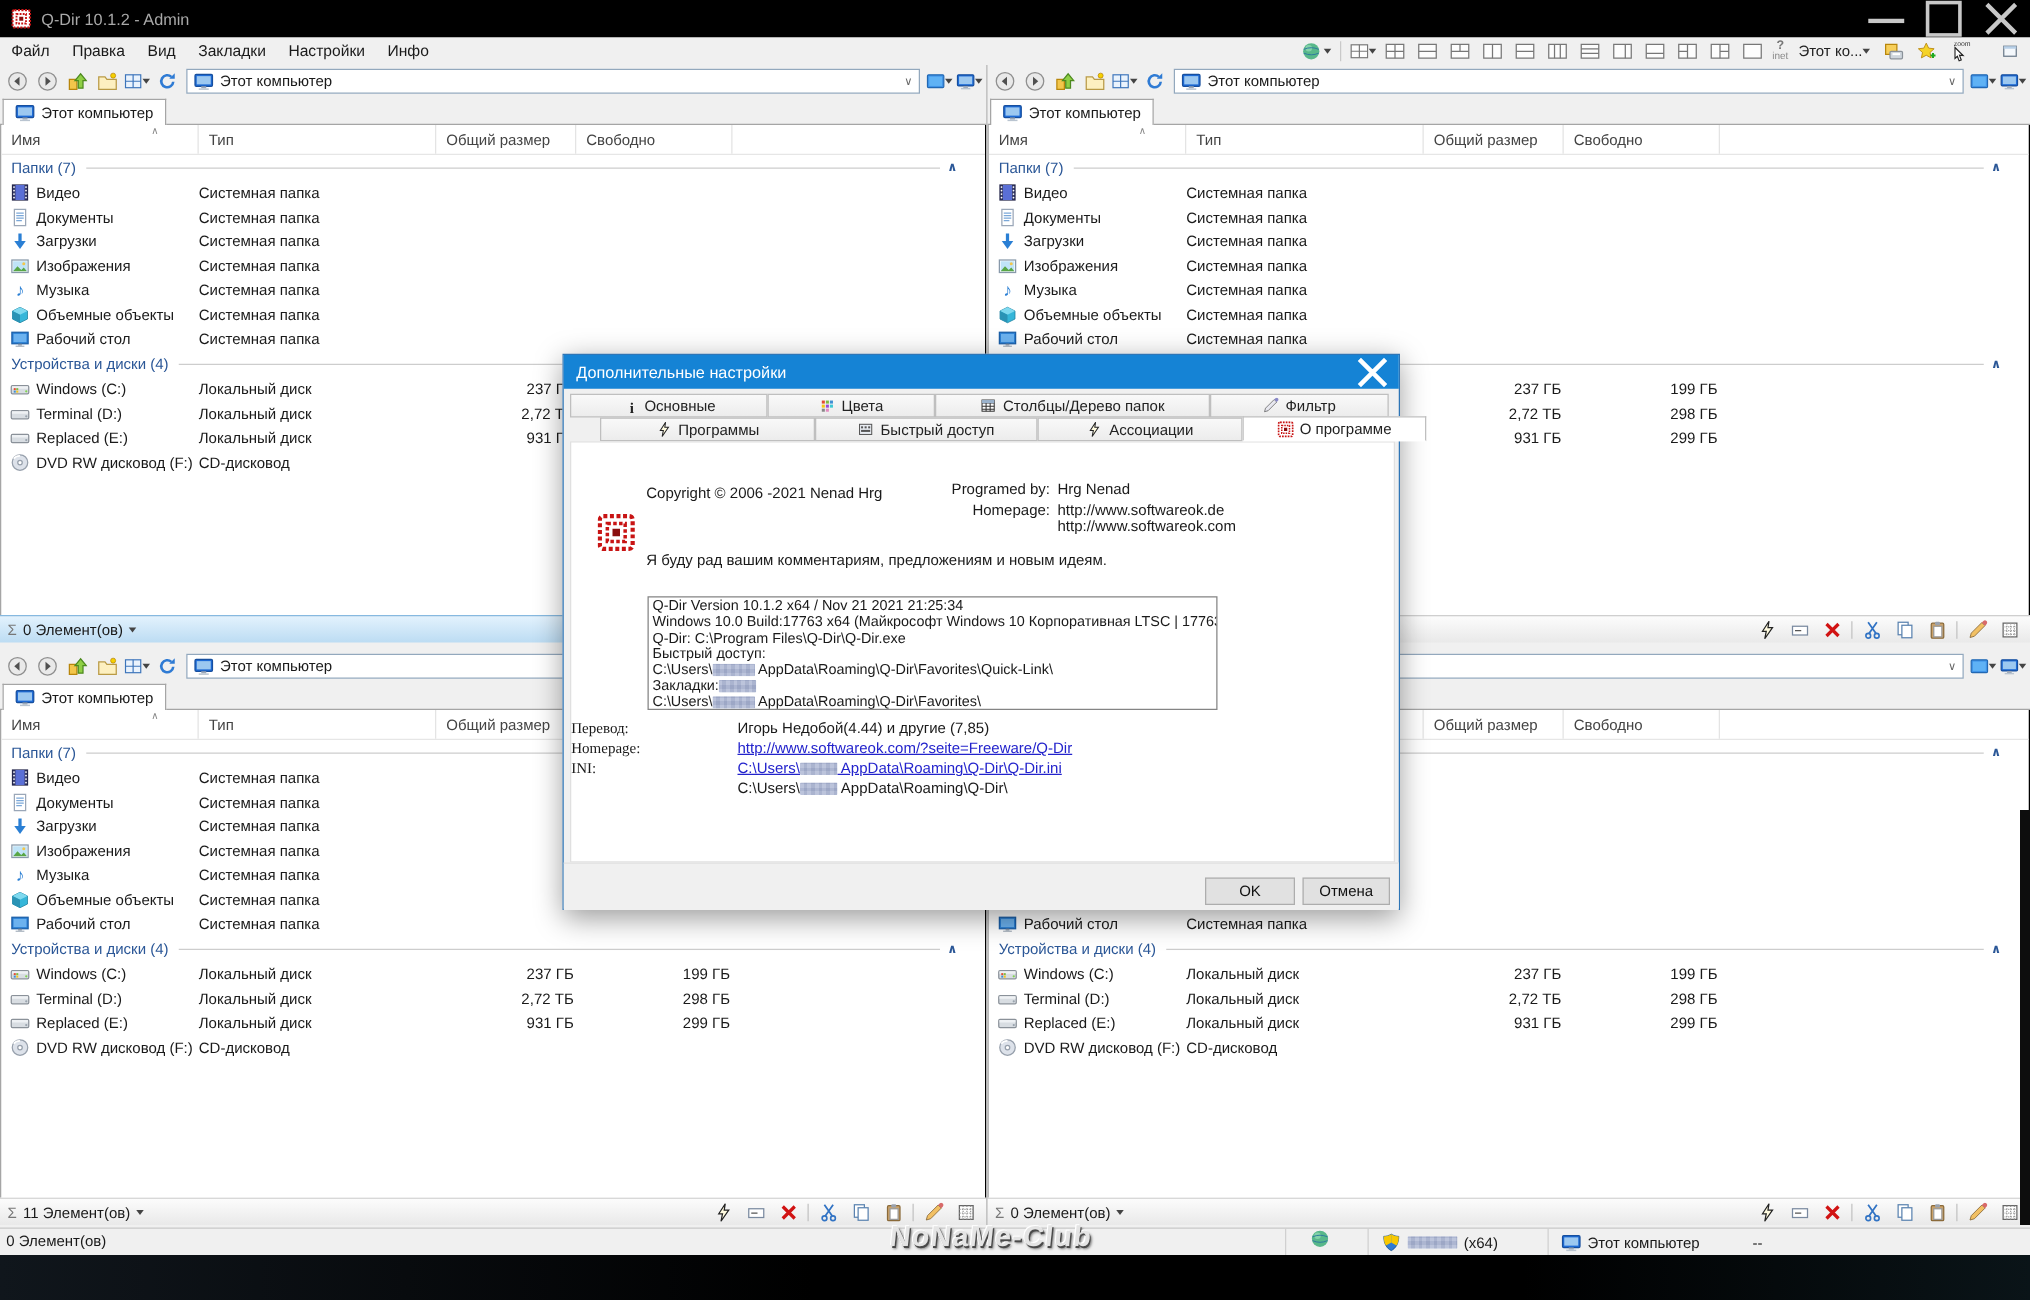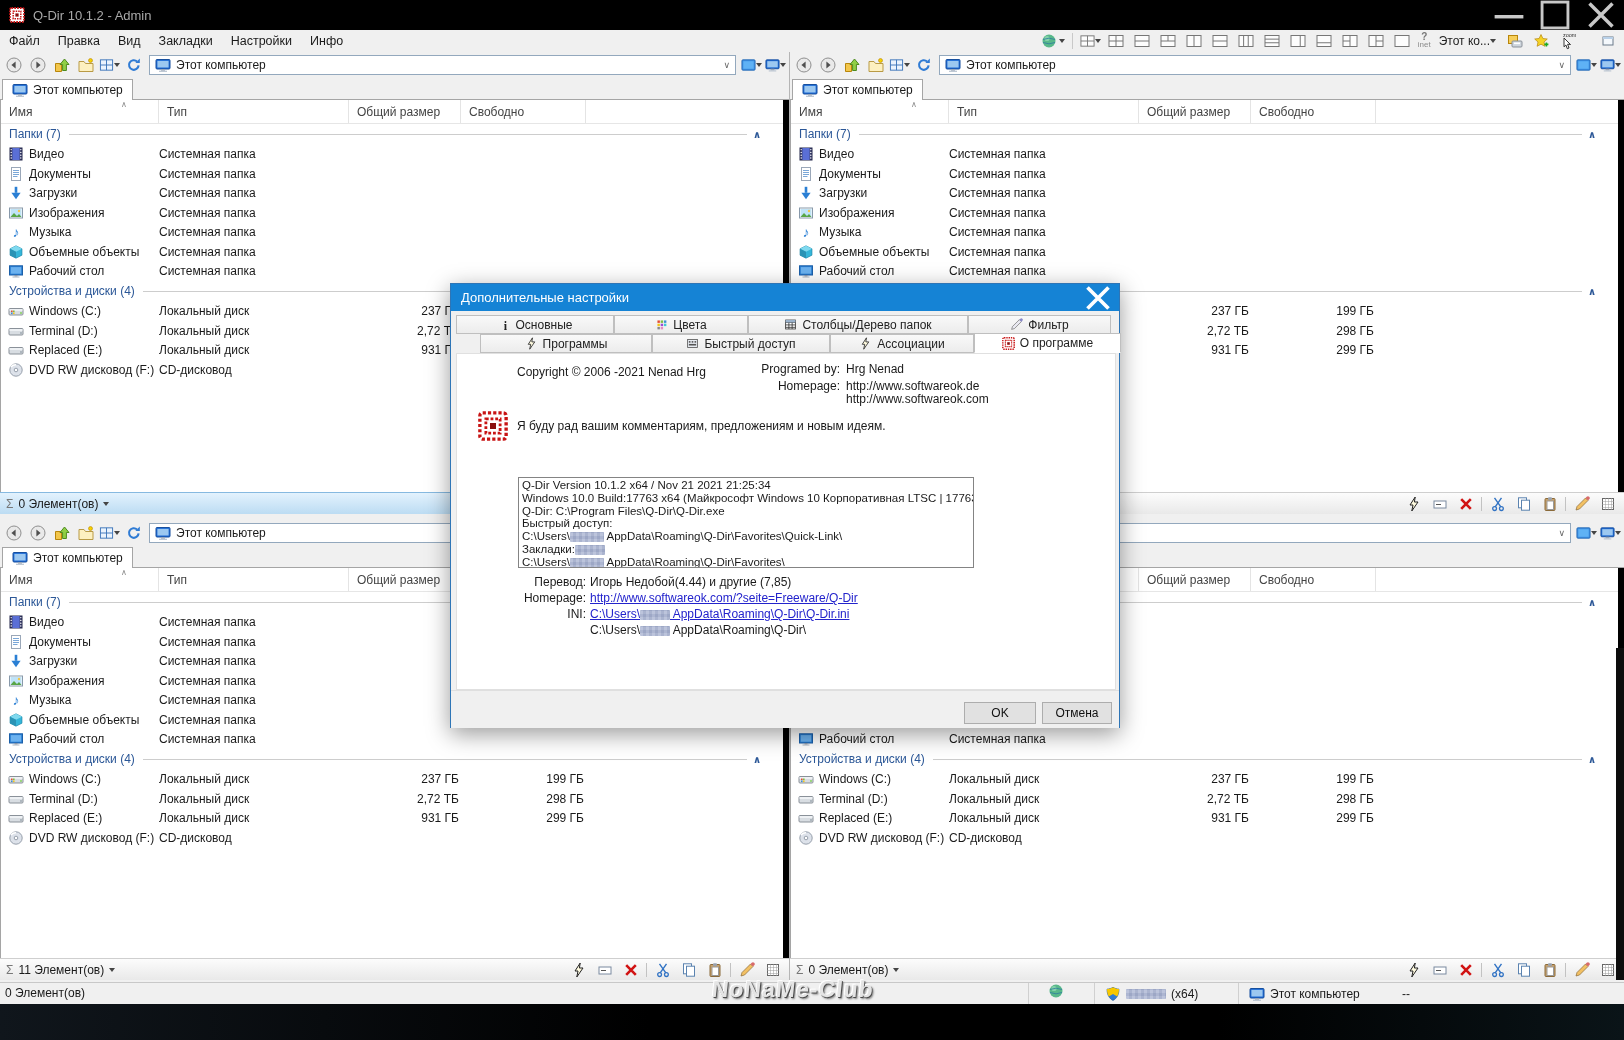--- a/index.html
+++ b/index.html
@@ -40,21 +40,21 @@
   .vdiv { position:absolute; left:789px; top:52px; width:1px; height:928px; background:#b5b5b5; }
 
   .ptoolbar { height:26px; display:flex; align-items:center; gap:3px; padding:0 3px; }
   .tbtn { width:21px; height:21px; display:flex; align-items:center; justify-content:center; border-radius:2px; }
   .addr { flex:1; height:20px; background:#fff; border:1px solid #93a8bd; display:flex; align-items:center;
           gap:5px; padding:0 5px; margin:0 2px; }
   .addr .chev { color:#666; font-size:9px; margin-left:auto; }
   .ptabs { height:22px; display:flex; align-items:flex-end; padding-left:2px; border-bottom:1px solid #a5a5a5; }
   .ptab { display:inline-flex; align-items:center; gap:5px; height:21px; padding:0 9px; background:#fff;
           border:1px solid #a5a5a5; border-bottom:none; font-size:12px; position:relative; top:1px; }
-  .plist { flex:1; background:#fff; border-left:1px solid #a5a5a5; border-right:6px solid #000000; overflow:hidden; position:relative; }
+  .plist { flex:1; background:#fff; border-left:1px solid #a5a5a5; border-right:1px solid #000000; overflow:hidden; position:relative; }
   .phead { height:24px; display:grid; grid-template-columns:158px 190px 112px 125px 1fr; align-items:center;
            border-bottom:1px solid #e6e6e6; color:#444; position:relative; }
   .phead .hc { padding-left:8px; height:100%; display:flex; align-items:center; border-right:1px solid #e4e4e4; }
   .sortcaret { position:absolute; left:120px; top:0px; font-size:8px; color:#888; }
   .grouphdr { height:20.5px; display:flex; align-items:center; padding:0 22px 0 8px; color:#2b5797; font-size:12px; }
   .grouphdr .gline { flex:1; height:0; border-top:1px solid #cdcdcd; margin:0 6px 0 8px; }
   .grouphdr .gchev { color:#2b5797; font-weight:bold; font-size:10px; }
   .frow { height:19.5px; display:grid; grid-template-columns:158px 190px 112px 125px 1fr; align-items:center; }
   .frow .c-name { padding-left:7px; display:flex; align-items:center; gap:5px; white-space:nowrap; overflow:hidden; }
   .frow .c-type { white-space:nowrap; }
@@ -72,32 +72,32 @@
   .dlg-title { position:absolute; left:0; top:0; width:100%; height:27px; background:#1583d5; color:#fff;
                display:flex; align-items:center; padding-left:10px; font-size:13px; }
   .dlg-close { margin-left:auto; width:42px; height:27px; display:flex; align-items:center; justify-content:center; }
   .dlg-tabs { position:absolute; left:5px; display:flex; }
   #dlg-tabs1 { top:31px; } #dlg-tabs2 { top:50px;padding-left:24px; }
   .dtab { height:19px; display:inline-flex; align-items:center; justify-content:center; gap:5px; font-size:12px;
           background:linear-gradient(#f9f9f9,#ececec); border:1px solid #bfbfbf; color:#222; }
   .dtab.active { background:#fff; border-bottom:1px solid #fff; height:20px; position:relative; top:-1px; z-index:2; }
   .dtab .ic { width:13px; height:13px; }
   .dlg-page { position:absolute; left:5px; top:69px; width:660px; height:337px; background:#fff; border:1px solid #e0e0e0; }
-  .dp { position:absolute; white-space:nowrap; font-size:12px; }
+  .dp { position:absolute; white-space:nowrap; font-size:12px;margin-top:22px; }
   .lblcol { text-align:right; }
   .contactbtn { position:absolute; left:66px; top:163px; width:454px; height:22px; background:#fdfdfd;
                 border:1px solid #2e75b6; box-shadow:inset 0 0 0 1px #8db8df; font-size:12px; text-align:center;
                 line-height:20px; font-family:inherit; }
   .infobox { position:absolute; left:66px; top:192px; width:456px; height:91px; border:1px solid #848484;
              background:#fff; overflow:hidden; padding:1px 0 0 3px; font-size:11.5px; line-height:12.8px; white-space:nowrap; }
   .pix { display:inline-block; height:10px; vertical-align:middle; border-radius:1px;
          background:repeating-linear-gradient(90deg,#d7dcea 0 3px,#c3cadd 3px 6px),repeating-linear-gradient(0deg,#dfe3ef 0 3px,#cdd3e4 3px 6px);
          background-blend-mode:multiply; }
   .detrow { position:absolute; font-size:12px; white-space:nowrap; }
-  .detrow .dlab { display:inline-block; width:133px; text-align:right; padding-right:4px; }
+  .detrow .dlab { display:inline-block; width:133px; text-align:left; padding-right:4px;font-family:Liberation Serif, serif; }
   a.lnk, .lnk { color:#2323cc; text-decoration:underline; }
   .dlg-foot { position:absolute; left:0; top:406px; width:668px; height:38px; background:#f0f0f0; border-top:1px solid #dfdfdf; }
   .btn { position:absolute; top:11px; height:22px; background:#e1e1e1; border:1px solid #adadad; font-size:12px;
          font-family:inherit; color:#111; }
   .btn.ok { left:513px; width:72px; }
   .btn.cancel { left:591px; width:70px; }
 
   
   .gstatus { position:absolute; left:0; top:982px; width:1624px; height:22px; background:#f0f0f0;
              border-top:1px solid #c8c8c8; font-size:12px; }
@@ -1945,21 +1945,21 @@
               <g fill="#555">
                 <rect x="3.5" y="5" width="2" height="2"></rect>
                 <rect x="7" y="5" width="2" height="2"></rect>
                 <rect x="10.5" y="5" width="2" height="2"></rect>
                 <rect x="3.5" y="8.5" width="9" height="2"></rect>
               </g>
             </svg>
           </span>
           <span>Быстрый доступ</span>
         </div>
-        <div class="dtab" style="width: 144px;">
+        <div class="dtab" style="width: 164px;">
           <span class="ic">
             <svg viewBox="0 0 16 16">
               <path d="M9.2 1 L4 9 h3 L5.8 15 L12 6 H8.4 z" fill="#fffbe0" stroke="#222" stroke-width="1"></path>
             </svg>
           </span>
           <span>Ассоциации</span>
         </div>
         <div class="dtab active" style="width: 147px;">
           <span class="ic">
             <svg viewBox="0 0 16 16">

